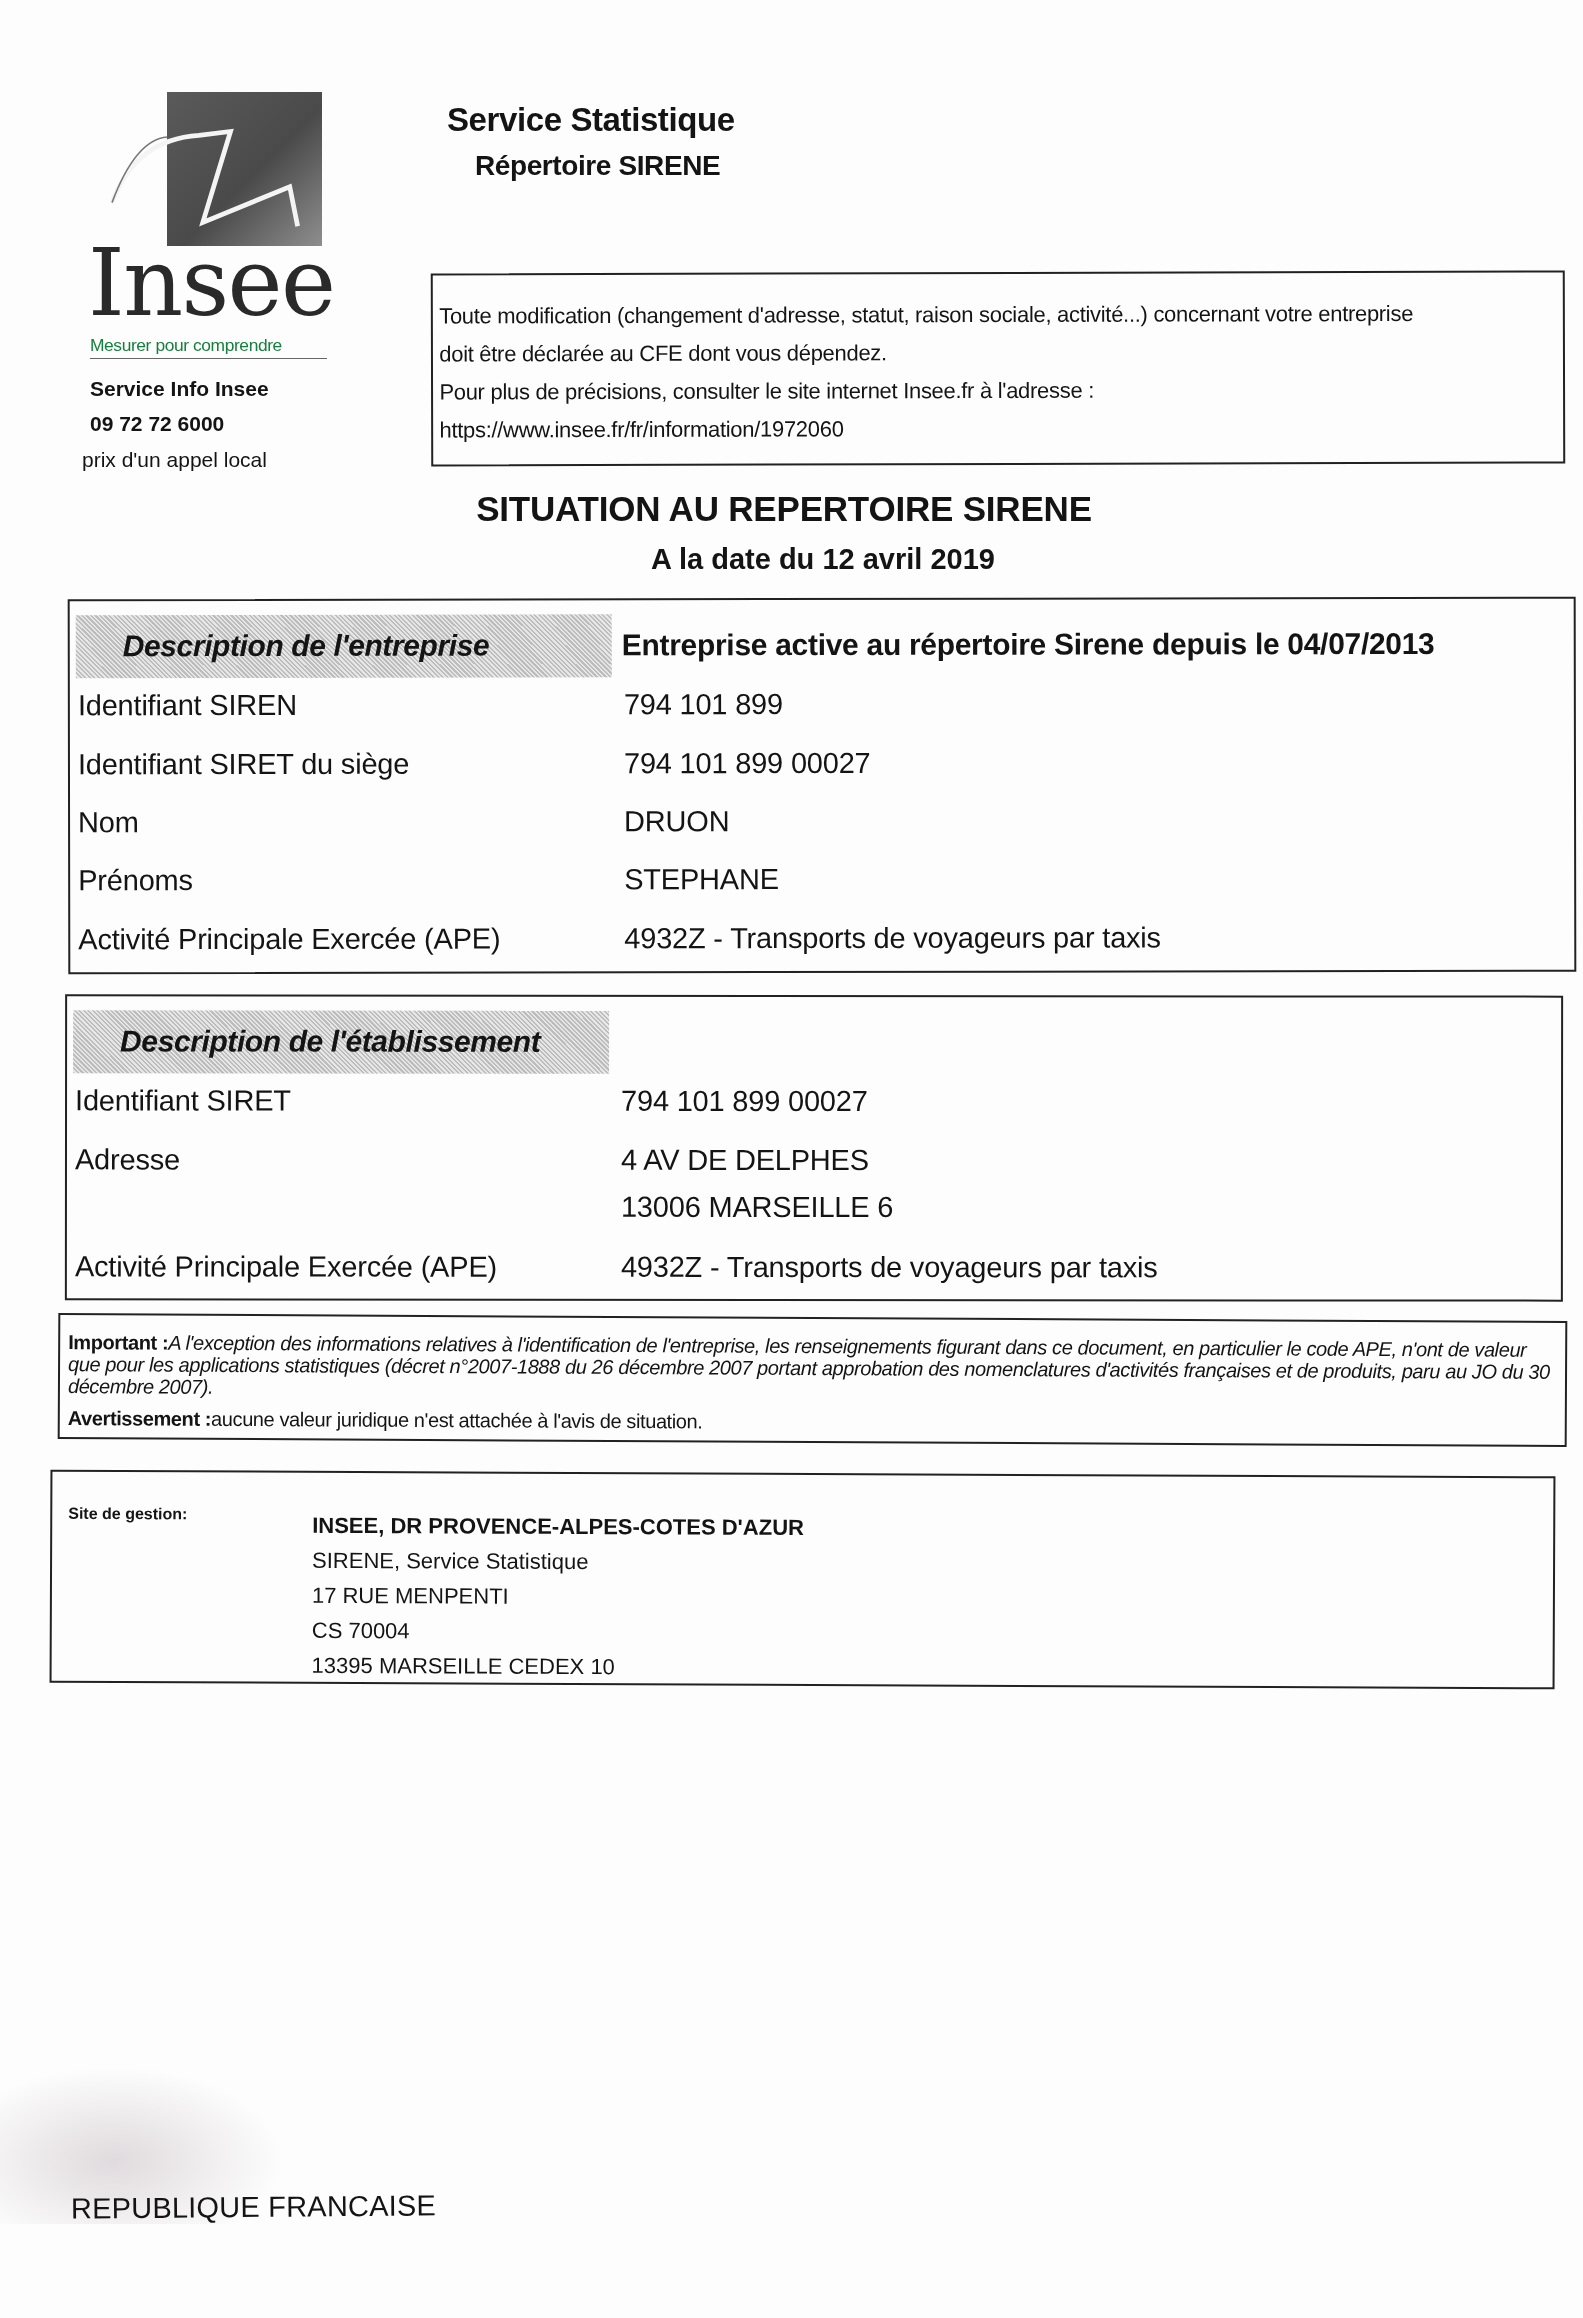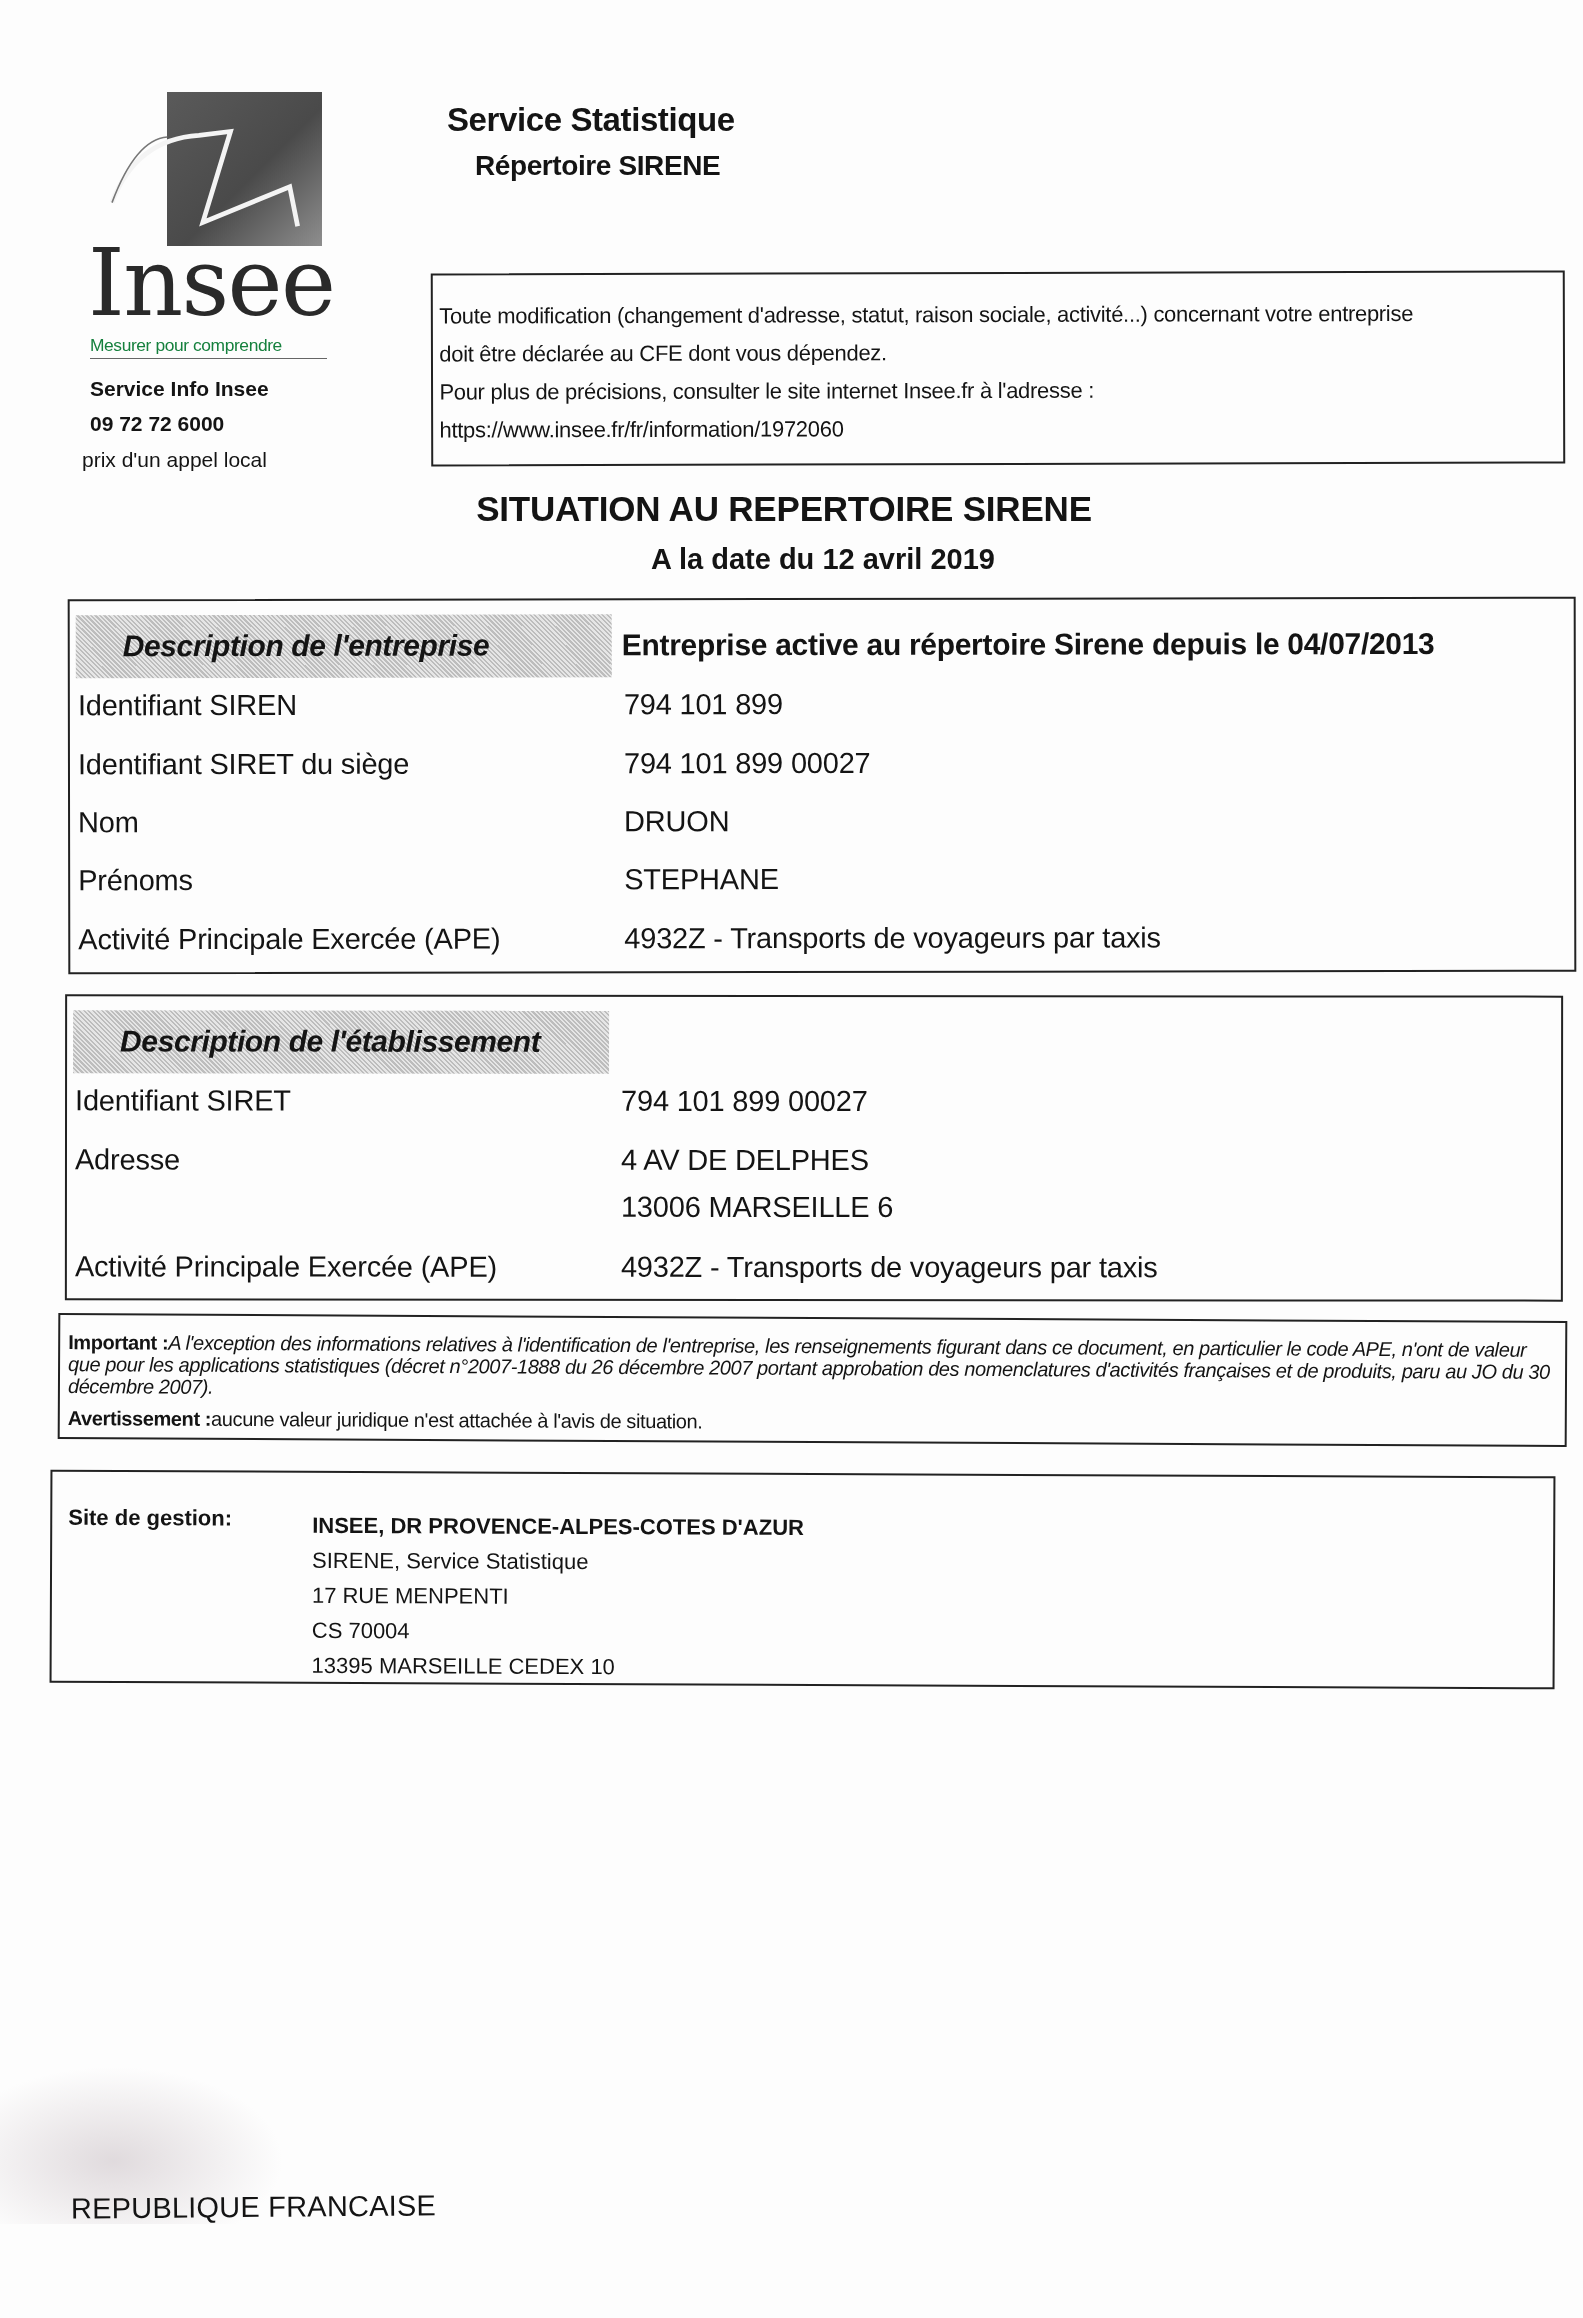--- a/index.html
+++ b/index.html
@@ -77,21 +77,21 @@
     transform: rotate(0.3deg);
   }
   .important-box .i-text { font-style: italic; }
   .important-box .warn { margin-top: 9.5px; }
 
   .gestion-box {
     left: 50px; top: 1473px; width: 1505px; height: 213px;
     border: 2.4px solid #222; box-sizing: border-box;
     transform: rotate(0.25deg);
   }
-  .gestion-label { position: absolute; left: 16px; top: 33px; font-size: 22px; font-weight: bold; }
+  .gestion-label { position: absolute; left: 16px; top: 33px; font-size: 16px; font-weight: bold; }
   .gestion-lines { position: absolute; left: 260px; top: 35px; font-size: 22px; line-height: 35px; }
   .gestion-lines .first { font-weight: bold; }
 
   .footer {
     left: 71px; top: 2191px; font-size: 29px; letter-spacing: 0.2px;
     transform: rotate(-0.5deg);
   }
   .smudge {
     left: 0; top: 2066px; width: 284px; height: 158px;
     background: radial-gradient(ellipse at 40% 60%, rgba(200,190,195,0.55), rgba(255,255,255,0) 70%);

